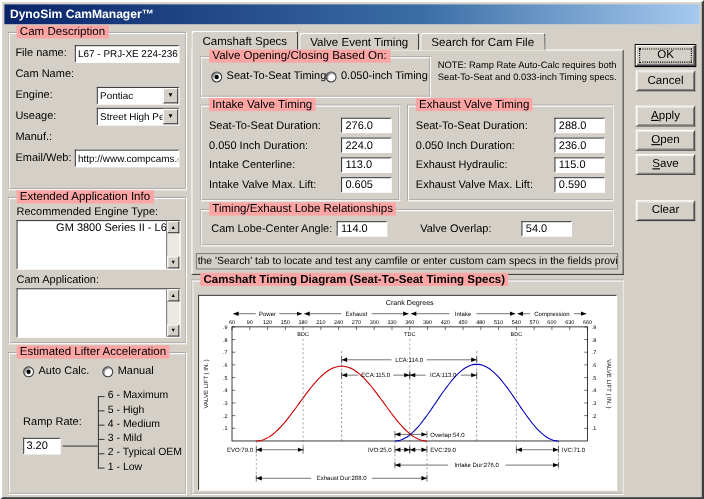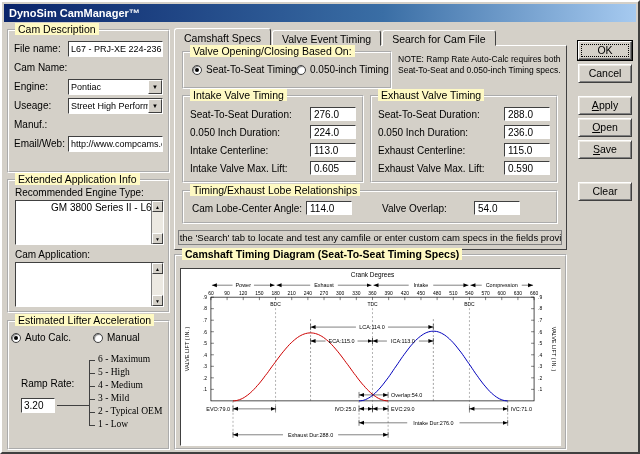--- a/index.html
+++ b/index.html
@@ -5,49 +5,49 @@
   * { box-sizing: border-box; margin: 0; padding: 0; }
   html,body { background:#808080; }
   body { font-family:"Liberation Sans", sans-serif; }
   .win { position:relative; width:640px; height:454px; background:#d4d0c8;
          border:2px solid; border-color:#ffffff #404040 #404040 #ffffff;
          font-size:11px; color:#000; overflow:hidden; }
   .titlebar { position:absolute; left:2px; top:2px; right:2px; height:18px;
               background:linear-gradient(90deg,#0a246a,#3a6ea5 60%,#a6caf0);
               color:#fff; font-weight:bold; display:flex; align-items:center; padding:0 5px; }
   .group { position:absolute; border:2px groove #ffffff; }
-  .gtitle { position:absolute; top:-8px; left:6px; background:#fef9c3; padding:0 3px;
+  .gtitle { position:absolute; top:-8px; left:6px; background:#fca5a5; padding:0 3px;
             font-size:10.5px; white-space:nowrap; }
   .gtitle.bold { font-weight:bold; }
   .gbody { position:absolute; left:0; right:0; top:8px; bottom:2px; display:flex; flex-direction:column; }
   .cdrow { display:flex; align-items:center; height:19px; padding:0 5px; }
   .lbl { width:54px; font-size:10px; flex:none; }
   .grow { flex:1; }
   .tb { height:16px; background:#fff; border:1px solid; border-color:#404040 #ffffff #ffffff #404040;
         font-size:9px; display:flex; align-items:center; padding:0 2px; overflow:hidden; white-space:nowrap; }
-  .combo { position:relative; height:16px; }
+  .combo { position:relative; height:16px;margin-left:20px; }
   .combo .tb { position:absolute; inset:0; padding-right:15px; }
   .dd { position:absolute; right:1px; top:1px; bottom:1px; width:14px; background:#d4d0c8;
         border:1px solid; border-color:#fff #404040 #404040 #fff;
         display:flex; align-items:center; justify-content:center; font-size:6px; }
   .ta { position:absolute; background:#fff; border:1px solid; border-color:#404040 #fff #fff #404040;padding-left:32px; }
   .ta-text { font-size:10px; padding:1px 3px; }
   .sb { position:absolute; top:0; right:0; bottom:0; width:12px; background:#ece9e2; border-left:1px solid #808080; }
   .sbtn { position:absolute; left:0; width:11px; height:11px; background:#d4d0c8;
           border:1px solid; border-color:#fff #404040 #404040 #fff; font-size:5px;
           display:flex; align-items:center; justify-content:center; top:0; }
   .sbdn { top:auto; bottom:0; }
   .radio { display:inline-flex; align-items:center; gap:4px; font-size:10px; white-space:nowrap; }
   .rdot { width:10px; height:10px; border-radius:50%; background:#fff; border:1px solid #404040;
           box-shadow: inset 1px 1px 1px #808080; position:relative; flex:none; }
   .rdot.on::after { content:''; position:absolute; left:2px; top:2px; width:4px; height:4px;
                     border-radius:50%; background:#000; }
   .hline { position:absolute; height:1px; background:#404040; }
   .bracket-v { position:absolute; width:1px; background:#404040; }
-  .scale-item { position:absolute; font-size:9.5px; white-space:nowrap;font-family:Liberation Serif, serif; }
+  .scale-item { position:absolute; font-size:9.5px; white-space:nowrap; }
   .tabs { position:absolute; left:172px; top:26px; display:flex; z-index:3; }
   .tab { margin-top:2px; height:16px; line-height:14px; padding:1px 9px; font-size:10.5px; background:#d4d0c8;
          border:1px solid; border-color:#fff #404040 #d4d0c8 #fff;
          border-top-left-radius:3px; border-top-right-radius:3px; margin-right:1px; }
   .tab.active { margin-top:0; height:19px; padding-top:2px; border-bottom:none; }
   .panel { position:absolute; left:172px; top:43px; width:393px; height:205px; background:#d4d0c8;
            border:1px solid; border-color:#fff #404040 #404040 #fff; }
   .flbl { position:absolute; left:6px; font-size:10px; white-space:nowrap; }
   .vb { position:absolute; right:6px; width:46px; height:14px; background:#fff;
         border:1px solid; border-color:#404040 #fff #fff #404040; font-size:10px;
@@ -124,21 +124,21 @@
       <div class="ta-text"></div>
       <div class="sb">
         <div class="sbtn">▲</div>
         <div class="sbtn sbdn">▼</div>
       </div>
     </div>
   </div>
 
   <div class="group" style="left:5px;top:318px;width:163px;height:130px">
     <span class="gtitle">Estimated Lifter Acceleration</span>
-    <label class="radio" style="position:absolute;left:2px;top:10px">
+    <label class="radio" style="position:absolute;left:12px;top:10px">
       <span class="rdot on"></span>
       <span>Auto Calc.</span>
     </label>
     <label class="radio" style="position:absolute;left:84px;top:10px">
       <span class="rdot"></span>
       <span>Manual</span>
     </label>
     <div style="position:absolute;left:12px;top:56px;font-size:10px">Ramp Rate:</div>
     <div class="tb" style="position:absolute;left:12px;top:76px;width:34px;height:15px;font-size:10px">3.20</div>
     <div class="hline" style="left:48px;top:83px;width:32px"></div>
@@ -168,41 +168,41 @@
     <span class="gtitle">Valve Opening/Closing Based On:</span>
     <label class="radio" style="position:absolute;left:8px;top:11px">
       <span class="rdot on"></span>
       <span>Seat-To-Seat Timing</span>
     </label>
     <label class="radio" style="position:absolute;left:112px;top:11px">
       <span class="rdot"></span>
       <span>0.050-inch Timing</span>
     </label>
   </div>
-  <div class="note" style="z-index:4">NOTE: Ramp Rate Auto-Calc requires both Seat-To-Seat and 0.050-inch Timing specs.</div>
+  <div class="note" style="z-index:4">NOTE: Ramp Rate Auto-Calc requires both Seat-To-Seat and 0.033-inch Timing specs.</div>
 
   <div class="group" style="left:180px;top:93px;width:182px;height:88px;z-index:4">
     <span class="gtitle">Intake Valve Timing</span>
     <span class="flbl" style="top:12px">Seat-To-Seat Duration:</span>
     <div class="vb" style="top:10px">276.0</div>
     <span class="flbl" style="top:30px">0.050 Inch Duration:</span>
     <div class="vb" style="top:28px">224.0</div>
     <span class="flbl" style="top:48px">Intake Centerline:</span>
     <div class="vb" style="top:46px">113.0</div>
     <span class="flbl" style="top:66px">Intake Valve Max. Lift:</span>
     <div class="vb" style="top:64px">0.605</div>
   </div>
 
   <div class="group" style="left:368px;top:93px;width:188px;height:88px;z-index:4">
     <span class="gtitle">Exhaust Valve Timing</span>
     <span class="flbl" style="top:12px">Seat-To-Seat Duration:</span>
     <div class="vb" style="top:10px">288.0</div>
     <span class="flbl" style="top:30px">0.050 Inch Duration:</span>
     <div class="vb" style="top:28px">236.0</div>
-    <span class="flbl" style="top:48px">Exhaust Centerline:</span>
+    <span class="flbl" style="top:48px">Exhaust Hydraulic:</span>
     <div class="vb" style="top:46px">115.0</div>
     <span class="flbl" style="top:66px">Exhaust Valve Max. Lift:</span>
     <div class="vb" style="top:64px">0.590</div>
   </div>
 
   <div class="group" style="left:180px;top:188px;width:376px;height:34px;z-index:4">
     <span class="gtitle">Timing/Exhaust Lobe Relationships</span>
     <span class="flbl" style="left:8px;top:11px">Cam Lobe-Center Angle:</span>
     <div class="vb" style="left:122px;right:auto;top:9px">114.0</div>
     <span class="flbl" style="left:198px;top:11px">Valve Overlap:</span>

